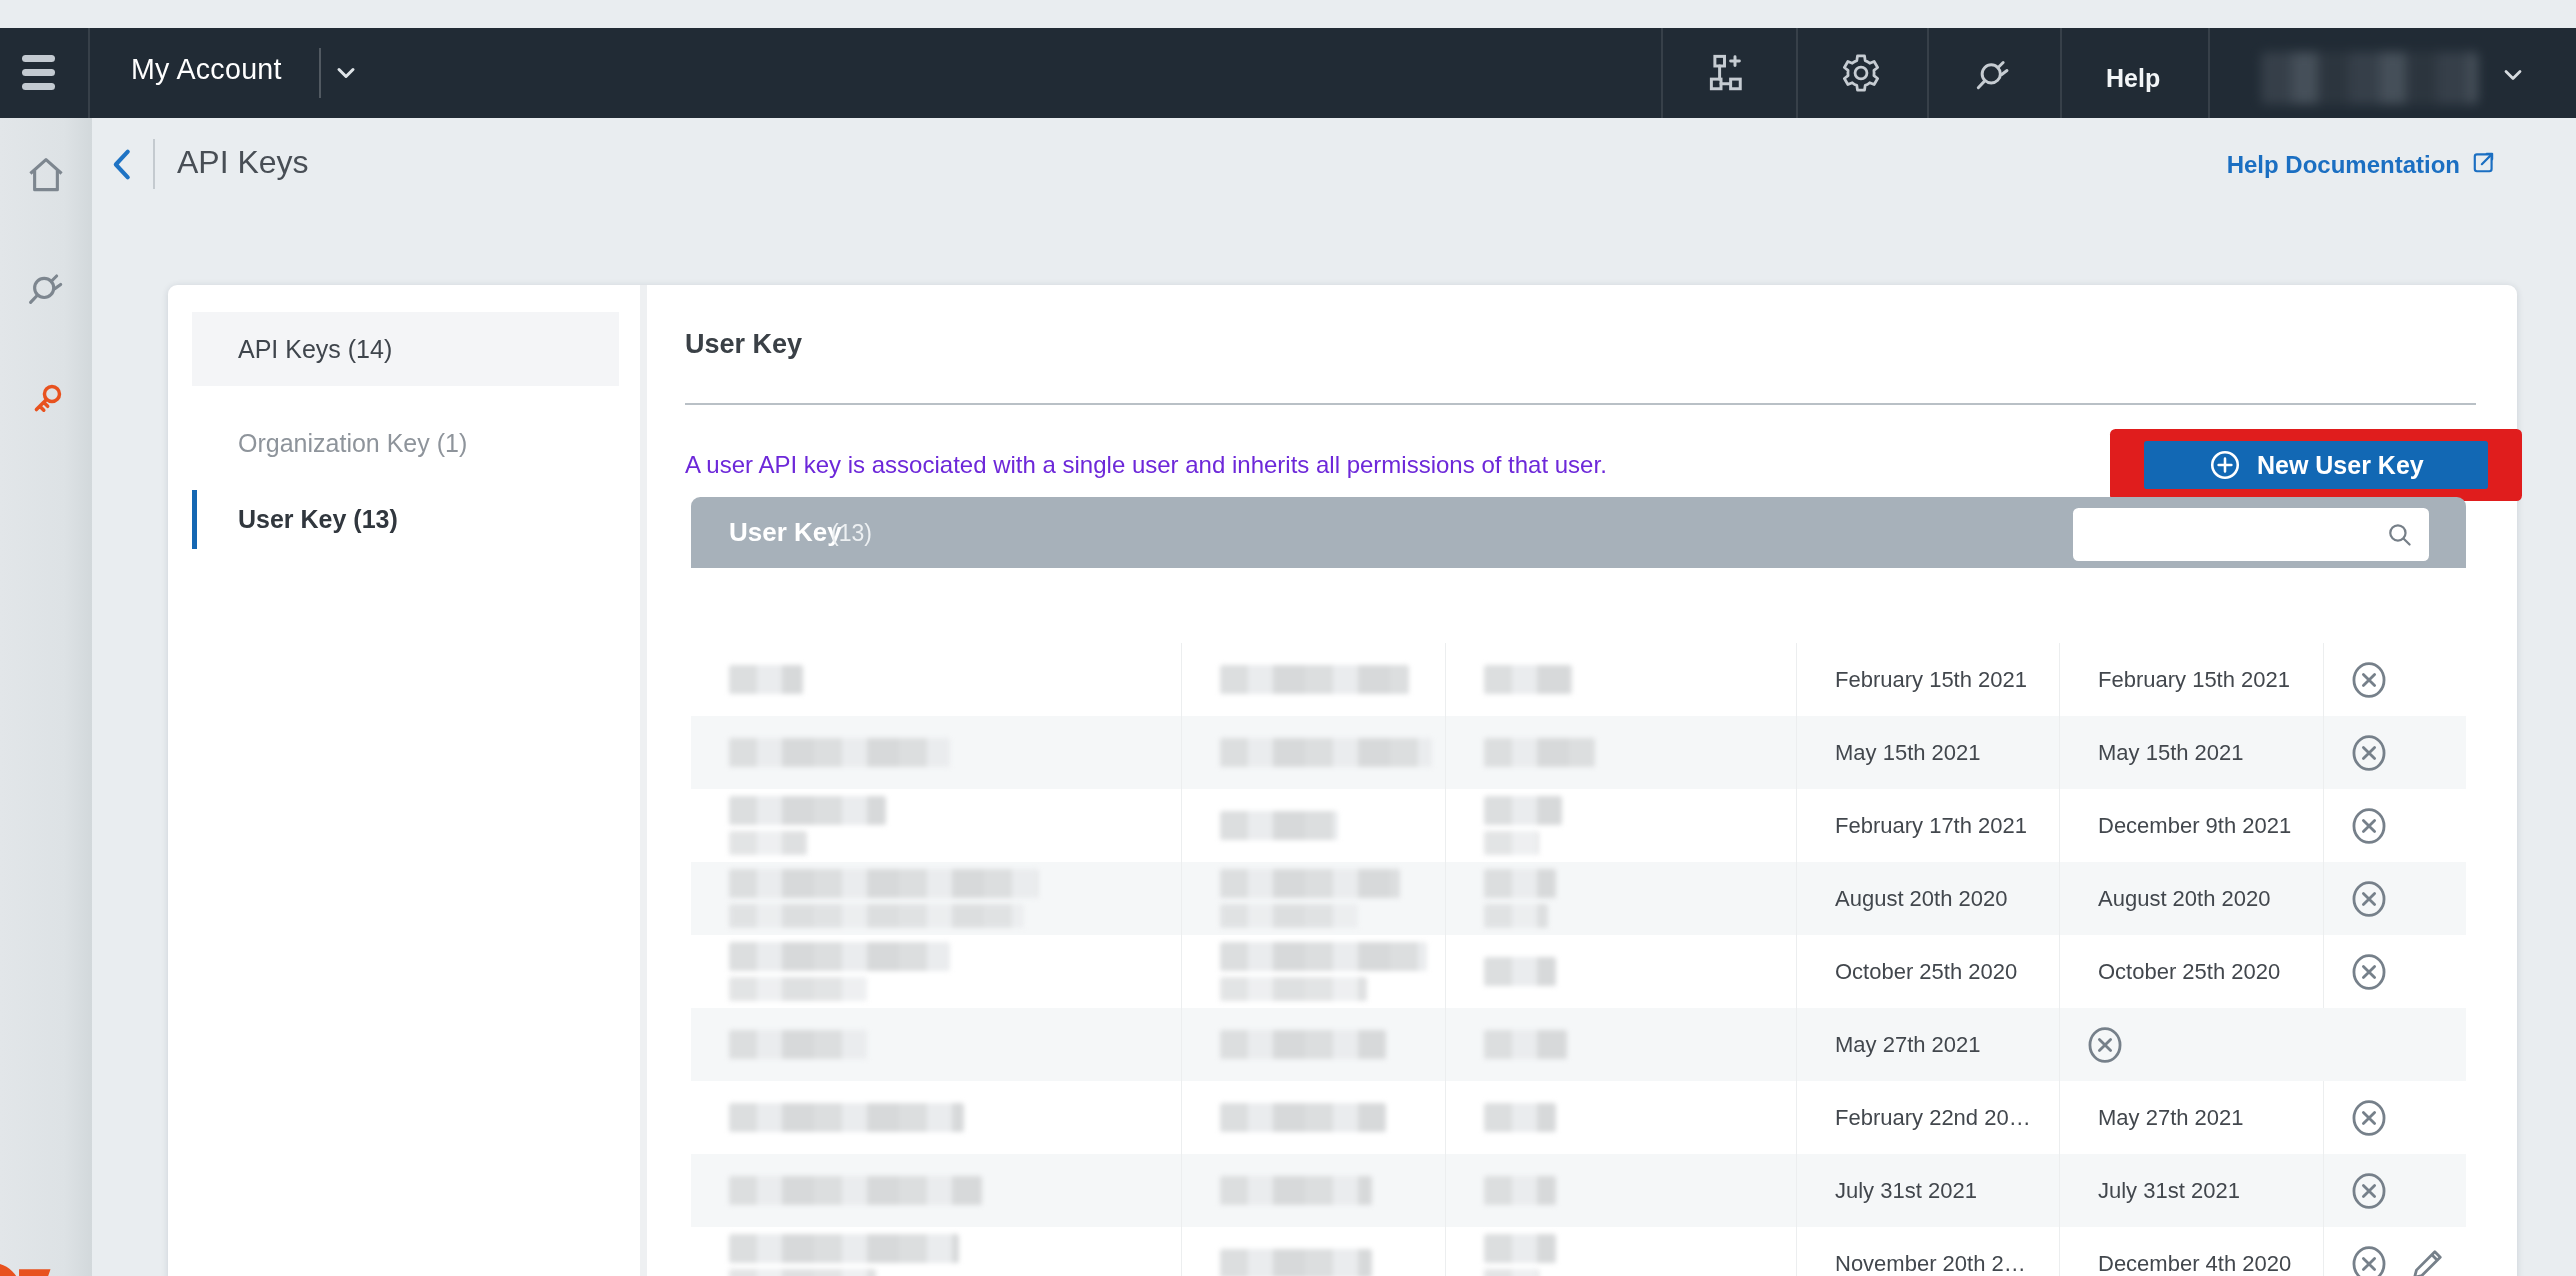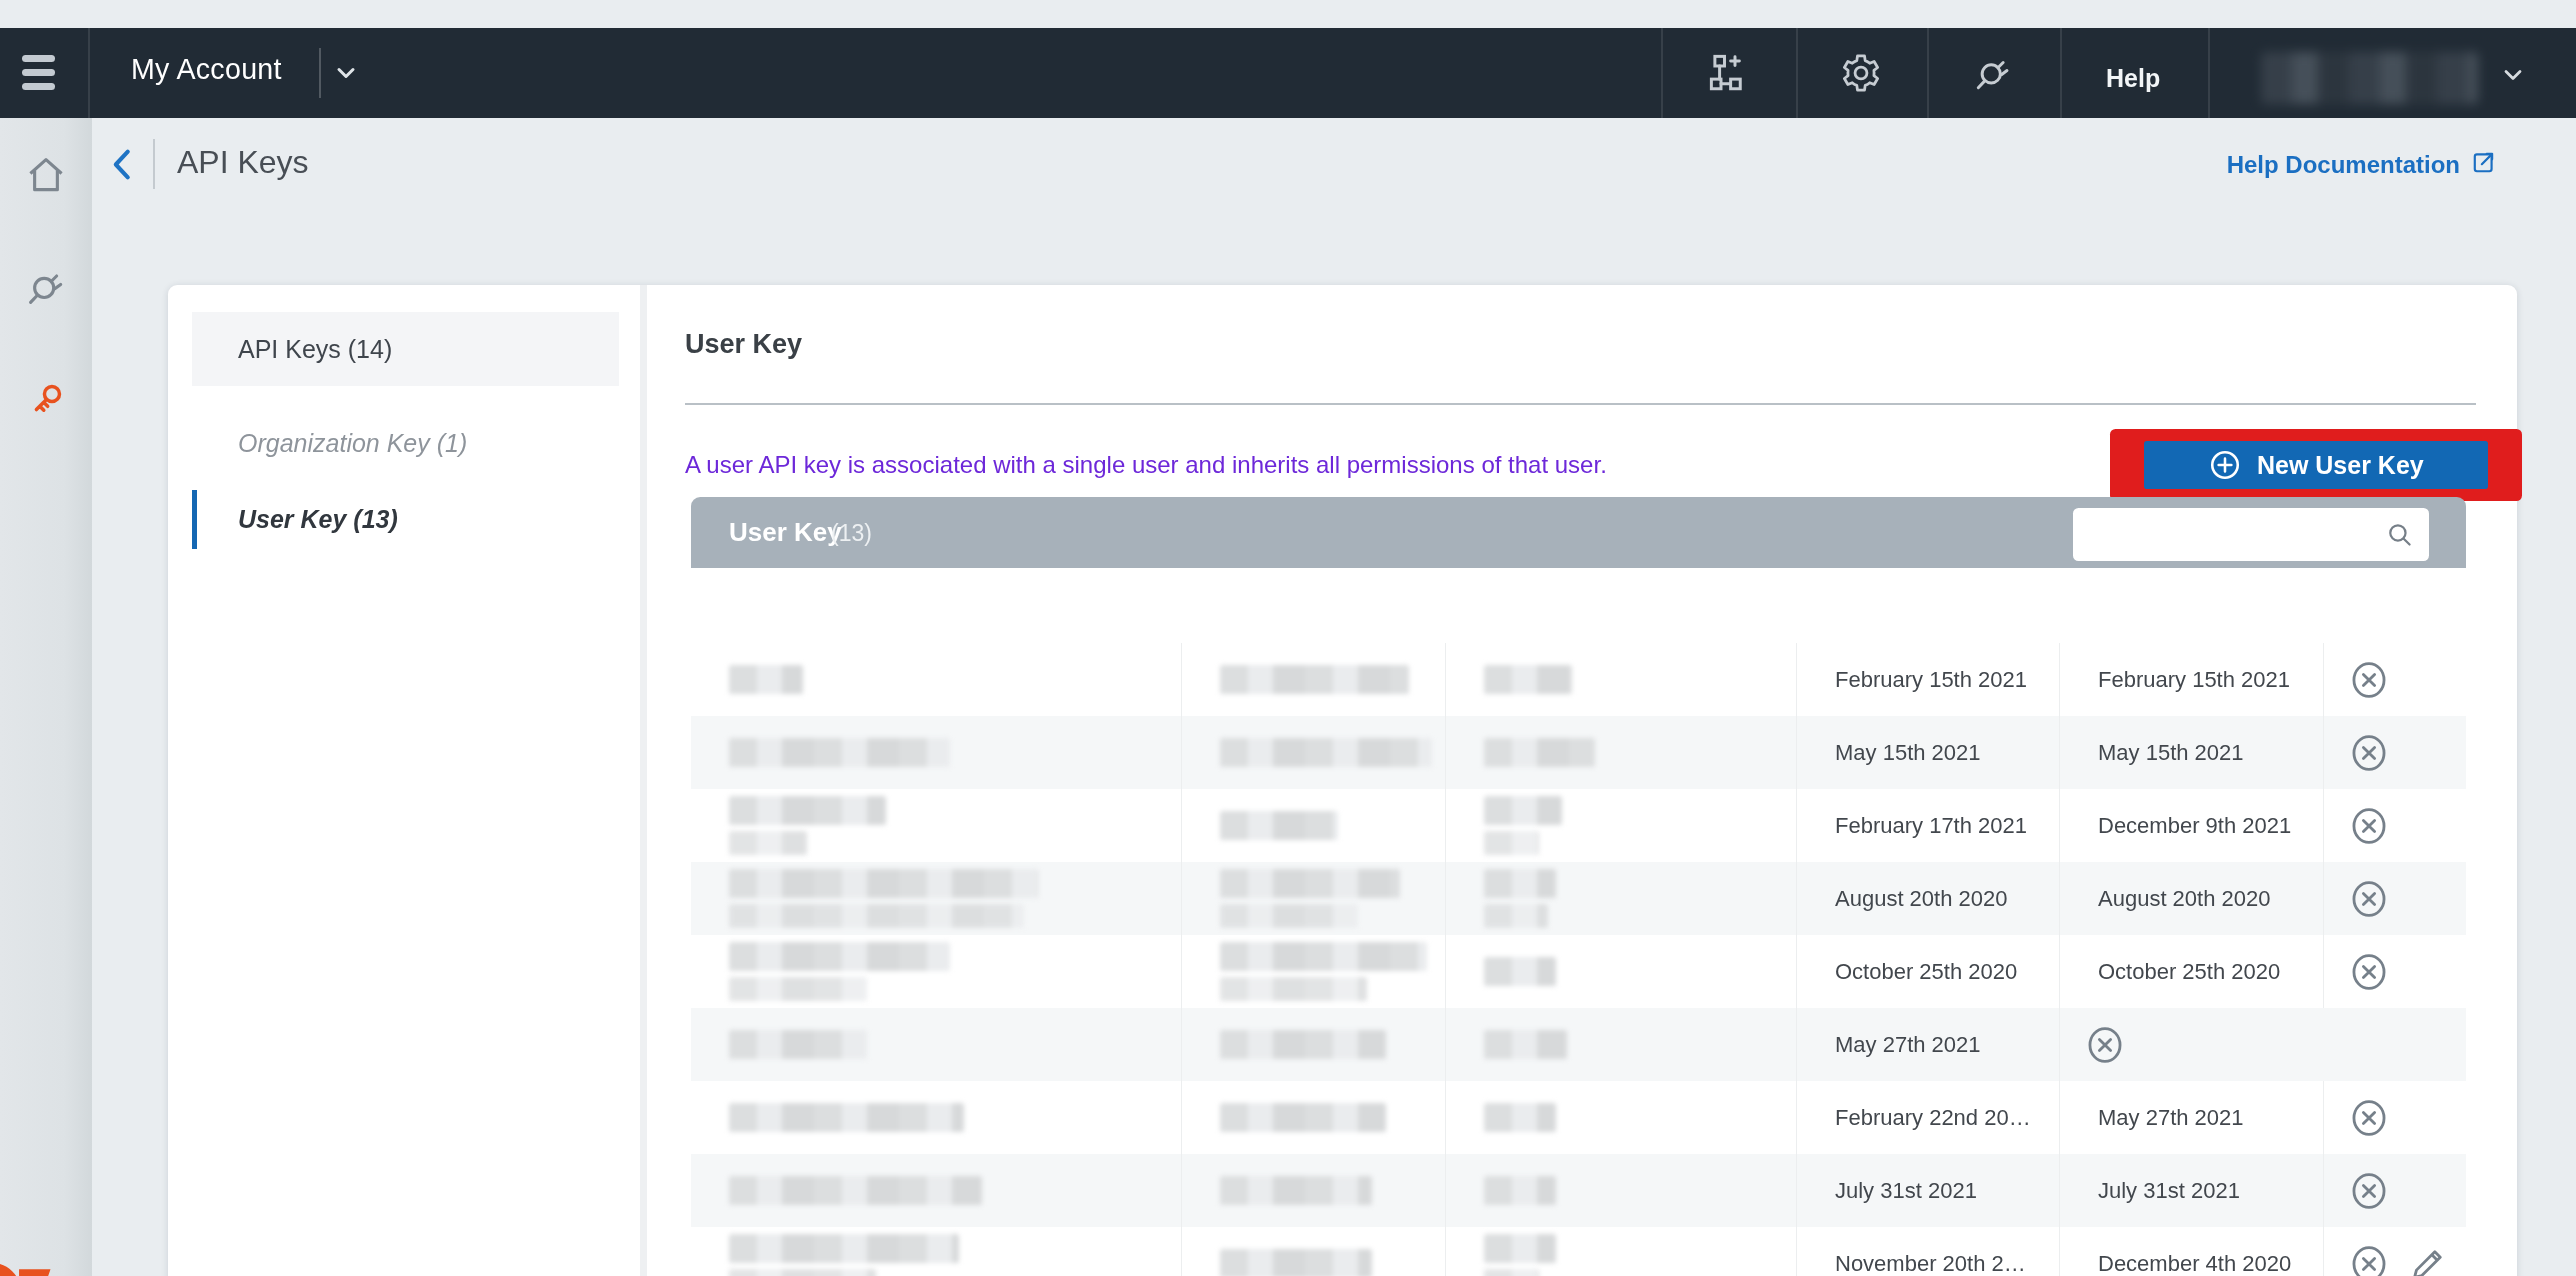--- a/index.html
+++ b/index.html
@@ -35,21 +35,21 @@
   .help-link{right:79px;top:121px;font-size:24px;font-weight:bold;color:#1b6fc2;cursor:pointer;display:flex;align-items:center;gap:11px;}
   .help-link svg{width:26px;height:26px;}
 
   
   .card{left:168px;top:257px;width:2349px;height:1069px;background:#ffffff;border-radius:9.2px;
         box-shadow:0 1.8px 7.4px rgba(31,45,61,.14);}
   .nav-band{position:absolute;left:24px;top:27px;width:427px;height:74px;background:#f4f5f7;
             display:flex;align-items:center;cursor:pointer;}
   .nav-band span{margin-left:46px;font-size:25px;color:#3f454c;}
   .nav-item{position:absolute;left:24px;width:427px;height:59px;display:flex;align-items:center;cursor:pointer;}
-  .nav-item span{margin-left:46px;font-size:25px;font-style:italic;}
+  .nav-item span{margin-left:46px;font-size:25px;}
   .nav-org span{color:#8e949b;}
   .nav-user{border-left:5.5px solid #1467b3;}
   .nav-user span{margin-left:41px;color:#31373e;font-weight:bold;}
   .card-vdivider{position:absolute;left:472px;top:0;width:7.4px;height:1069px;background:#eef0f2;}
 
   
   .content-heading{position:absolute;left:517px;top:44px;font-size:27px;font-weight:bold;color:#3a4046;}
   .content-hr{position:absolute;left:517px;top:118px;width:1791px;height:1.8px;background:#b9c0c6;}
   .content-desc{position:absolute;left:517px;top:166px;font-size:24px;color:#6d28d9;}
 

